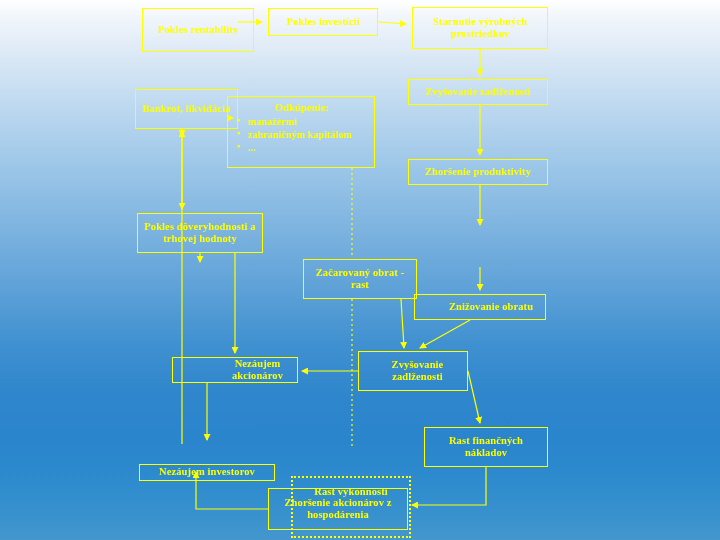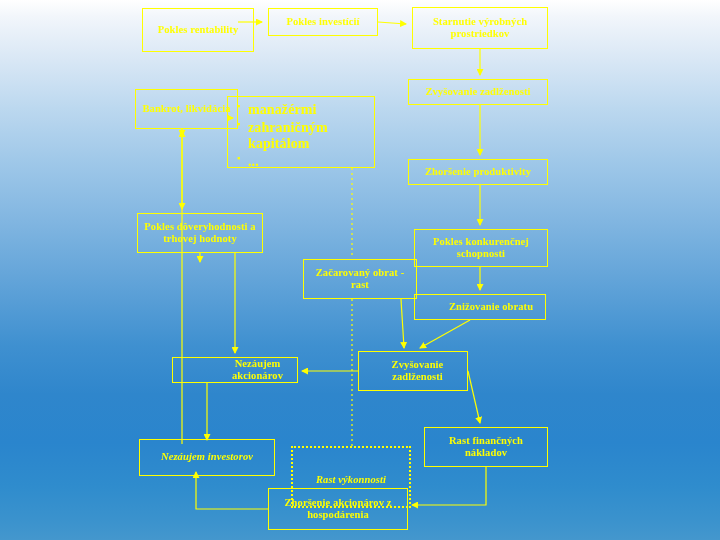--- a/index.html
+++ b/index.html
@@ -51,21 +51,21 @@
     text-align:left;
     padding:5px 6px 4px 8px;
   }
   .node .hdr{
     display:block;text-align:center;margin-bottom:2px;
   }
   .node ul{
     margin:0;padding:0 0 0 12px;list-style:none;
   }
   .node ul li{
-    position:relative;margin:0 0 1px 0;font-size:14px;
+    position:relative;margin:0 0 1px 0;font-size:10px;
   }
   .node ul li:before{
     content:"\25AA";
     position:absolute;left:-11px;top:-1px;
     font-size:9px;color:#ffff00;
   }
   svg.overlay{
     position:absolute;left:0;top:0;width:720px;height:540px;
     pointer-events:none;
   }
@@ -93,56 +93,54 @@
 
   <div class="node" style="left:408px;top:159px;width:140px;height:26px;">
     <span>Zhoršenie produktivity</span>
   </div>
 
   <div class="node" style="left:135px;top:89px;width:103px;height:40px;">
     <span>Bankrot, likvidácia</span>
   </div>
 
   <div class="node bulleted" style="left:227px;top:96px;width:148px;height:72px;">
+    <span class="hdr">Odkúpenie:</span>
     <ul>
       <li>manažérmi</li>
       <li>zahraničným kapitálom</li>
       <li>...</li>
     </ul>
   </div>
 
   <div class="node" style="left:137px;top:213px;width:126px;height:40px;">
     <span>Pokles dôveryhodnosti a trhovej hodnoty</span>
   </div>
 
-  <div class="node" style="left:414px;top:229px;width:134px;height:38px;">
-    <span>Pokles konkurenčnej schopnosti</span>
-  </div>
 
   <div class="node" style="left:303px;top:259px;width:114px;height:40px;">
     <span>Začarovaný obrat - rast</span>
   </div>
 
   <div class="node" style="left:414px;top:294px;width:132px;height:26px;padding-left:25px;">
     <span>Znižovanie obratu</span>
   </div>
 
   <div class="node" style="left:172px;top:357px;width:126px;height:26px;padding-left:48px;">
     <span>Nezáujem akcionárov</span>
   </div>
 
   <div class="node" style="left:358px;top:351px;width:110px;height:40px;padding-left:12px;">
     <span>Zvyšovanie zadlženosti</span>
   </div>
 
-  <div class="node" style="left:139px;top:439px;width:136px;height:37px;font-style:italic;">
+  <div class="node" style="left:139px;top:464px;width:136px;height:17px;">
     <span>Nezáujem investorov</span>
   </div>
 
-  <div class="node dashed" style="left:291px;top:446px;width:120px;height:62px;align-items:center;padding-top:8px;font-style:italic;">
+  <div class="node dashed" style="left:291px;top:476px;width:120px;height:62px;align-items:flex-start;padding-top:8px;">
     <span>Rast výkonnosti</span>
   </div>
 
   <div class="node" style="left:424px;top:427px;width:124px;height:40px;">
     <span>Rast finančných nákladov</span>
   </div>
 
   <div class="node" style="left:268px;top:488px;width:140px;height:42px;">
     <span>Zhoršenie akcionárov z hospodárenia</span>
   </div>

